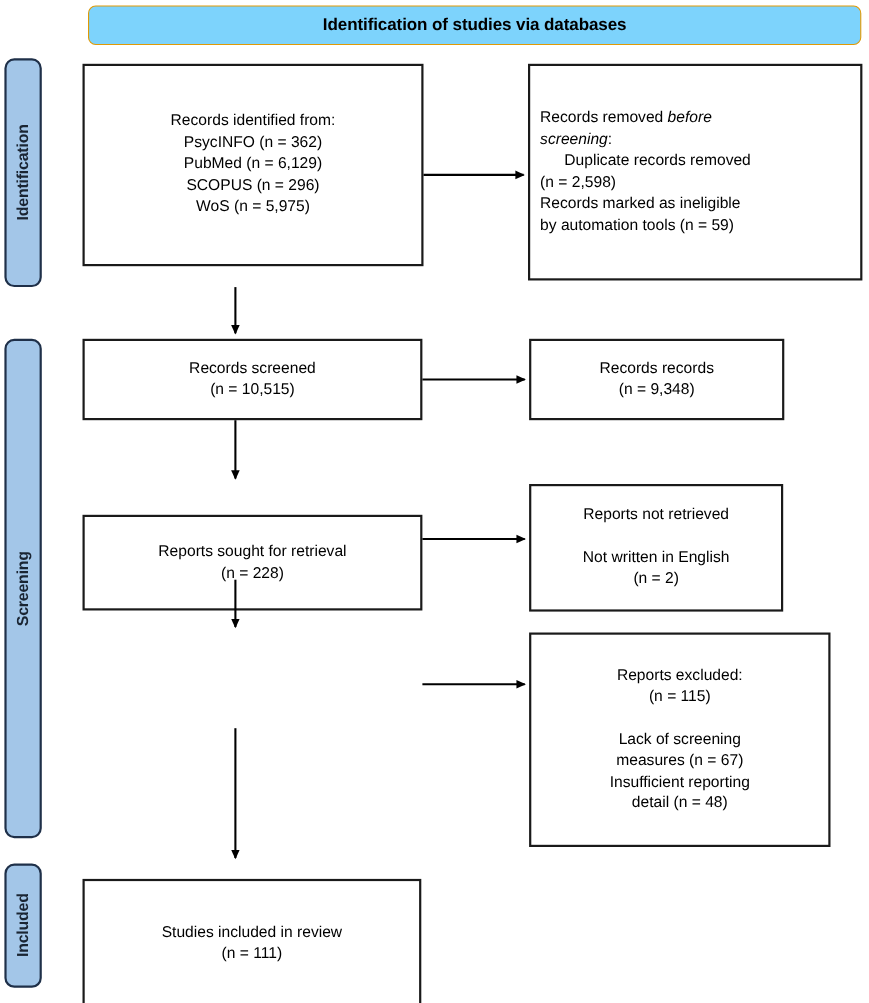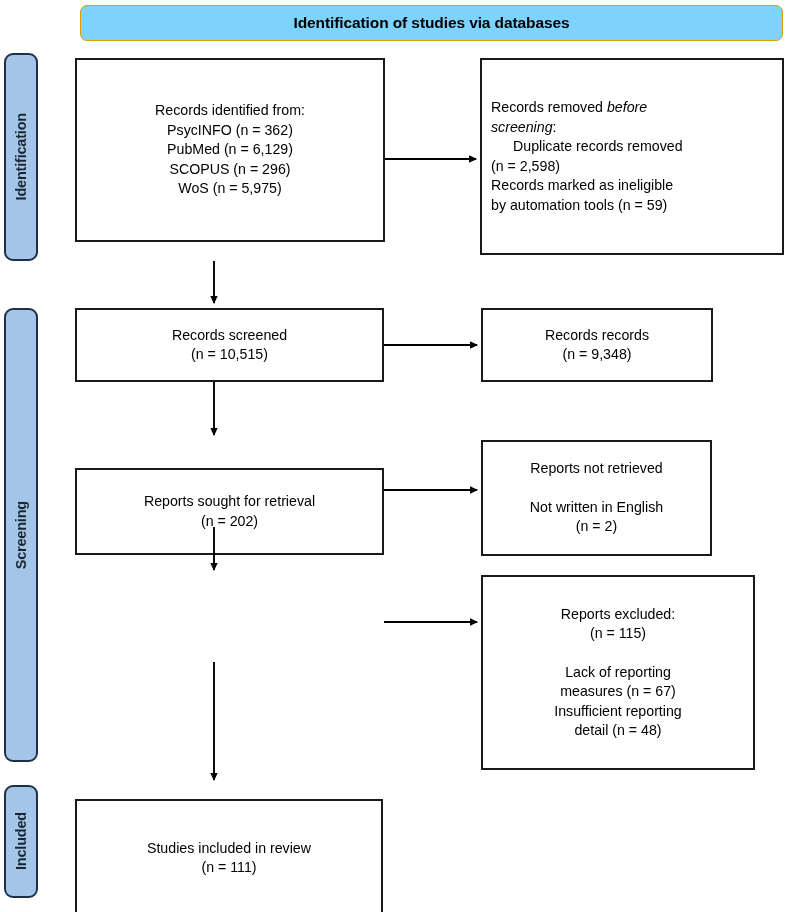--- a/index.html
+++ b/index.html
@@ -162,40 +162,40 @@
   <div class="box" id="box-records-excluded">
     <div class="box-inner">
       <span>Records records</span><br>
       <span>(n = 9,348)</span>
     </div>
   </div>
 
   <div class="box" id="box-reports-sought">
     <div class="box-inner">
       <span>Reports sought for retrieval</span><br>
-      <span>(n = 202)</span>
+      <span>(n = 228)</span>
     </div>
   </div>
 
   <div class="box" id="box-reports-not-retrieved">
     <div class="box-inner">
       <span>Reports not retrieved</span>
       <span class="spacer"></span>
       <span>Not written in English</span><br>
       <span>(n = 2)</span>
     </div>
   </div>
 
 
   <div class="box" id="box-reports-excluded">
     <div class="box-inner">
       <span>Reports excluded:</span><br>
       <span>(n = 115)</span>
       <span class="spacer"></span>
-      <span>Lack of reporting</span><br>
+      <span>Lack of screening</span><br>
       <span>measures (n = 67)</span><br>
       <span>Insufficient reporting</span><br>
       <span>detail (n = 48)</span>
     </div>
   </div>
 
   <div class="box" id="box-studies-included">
     <div class="box-inner">
       <span>Studies included in review</span><br>
       <span>(n = 111)</span>

